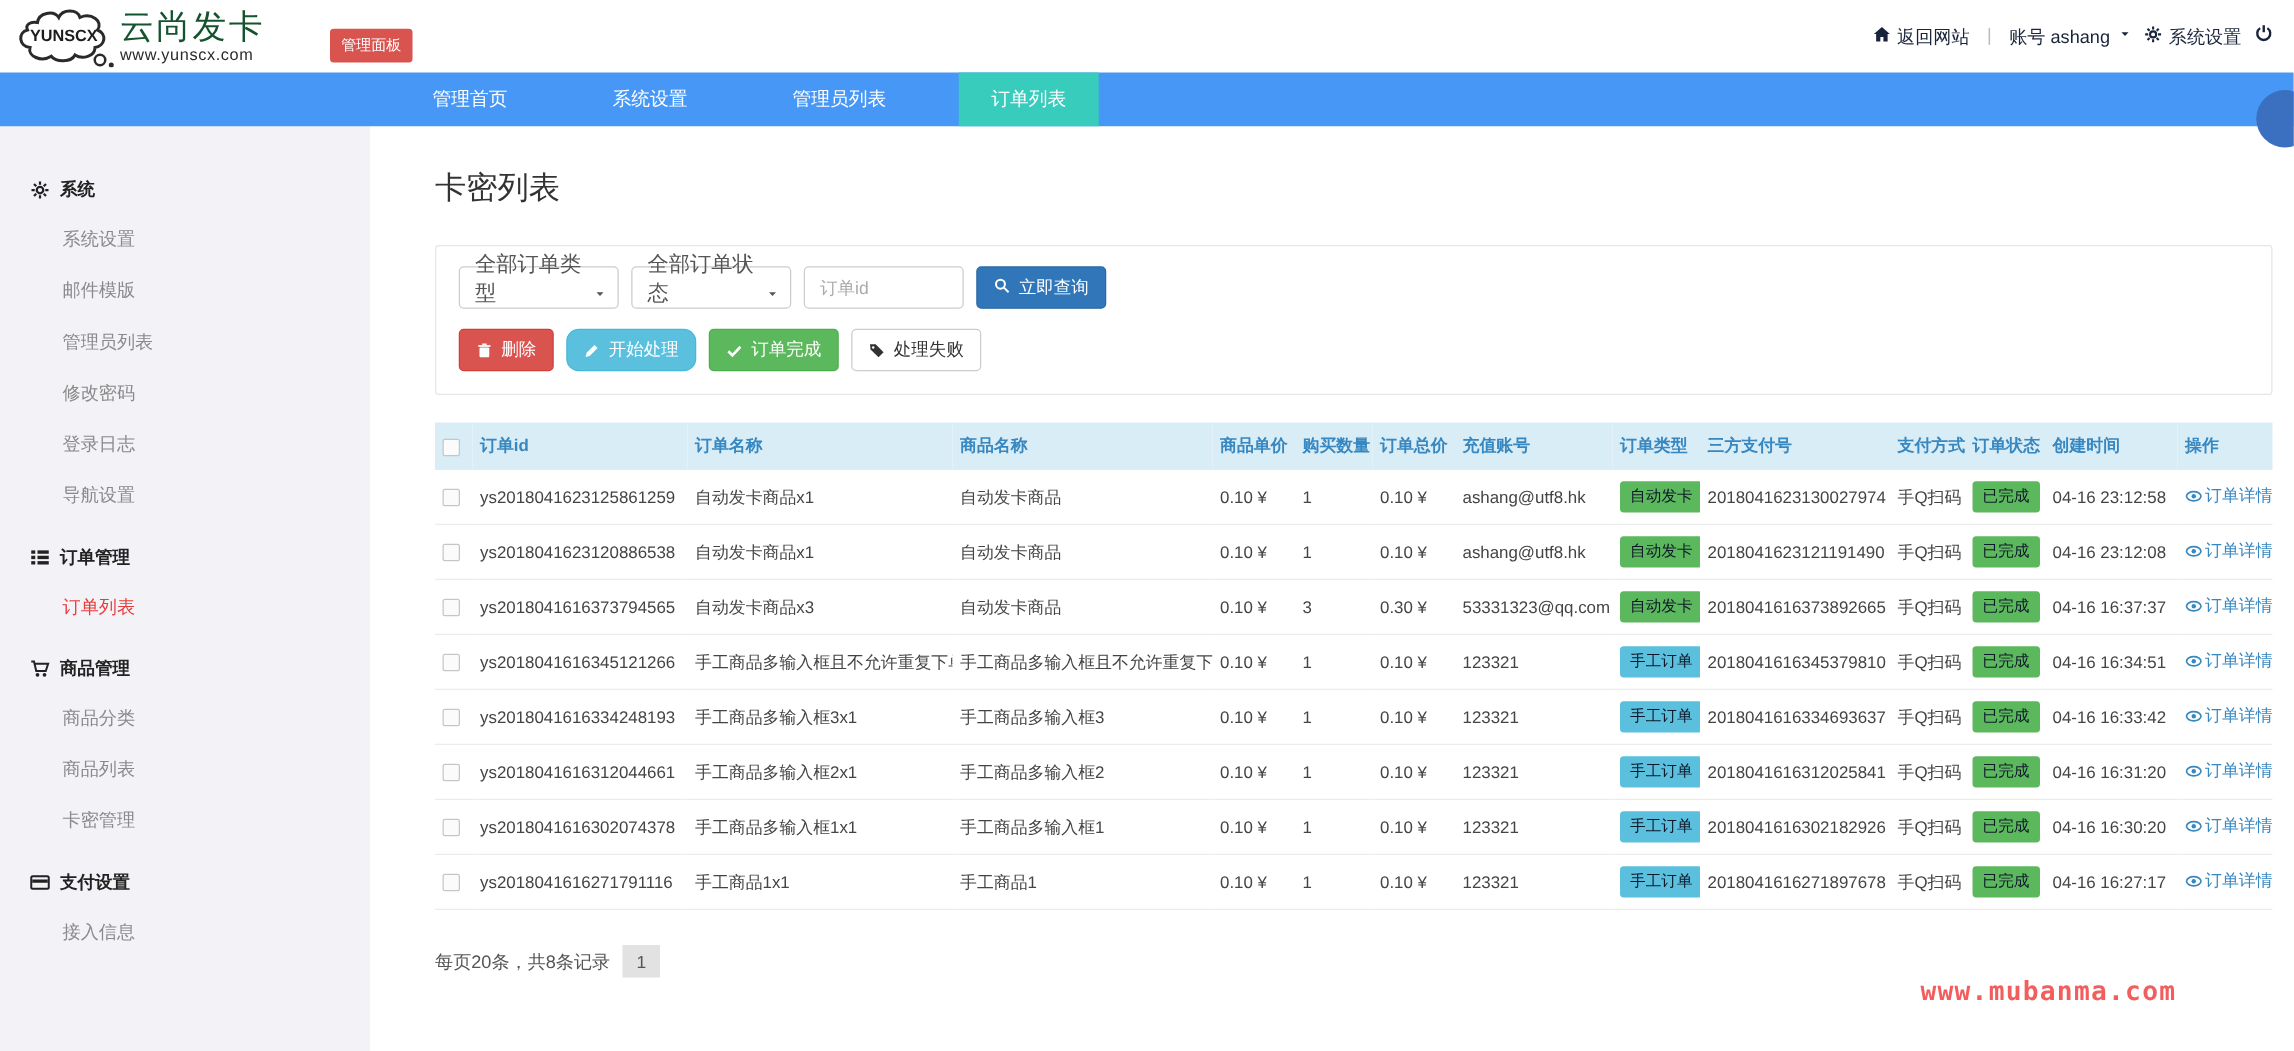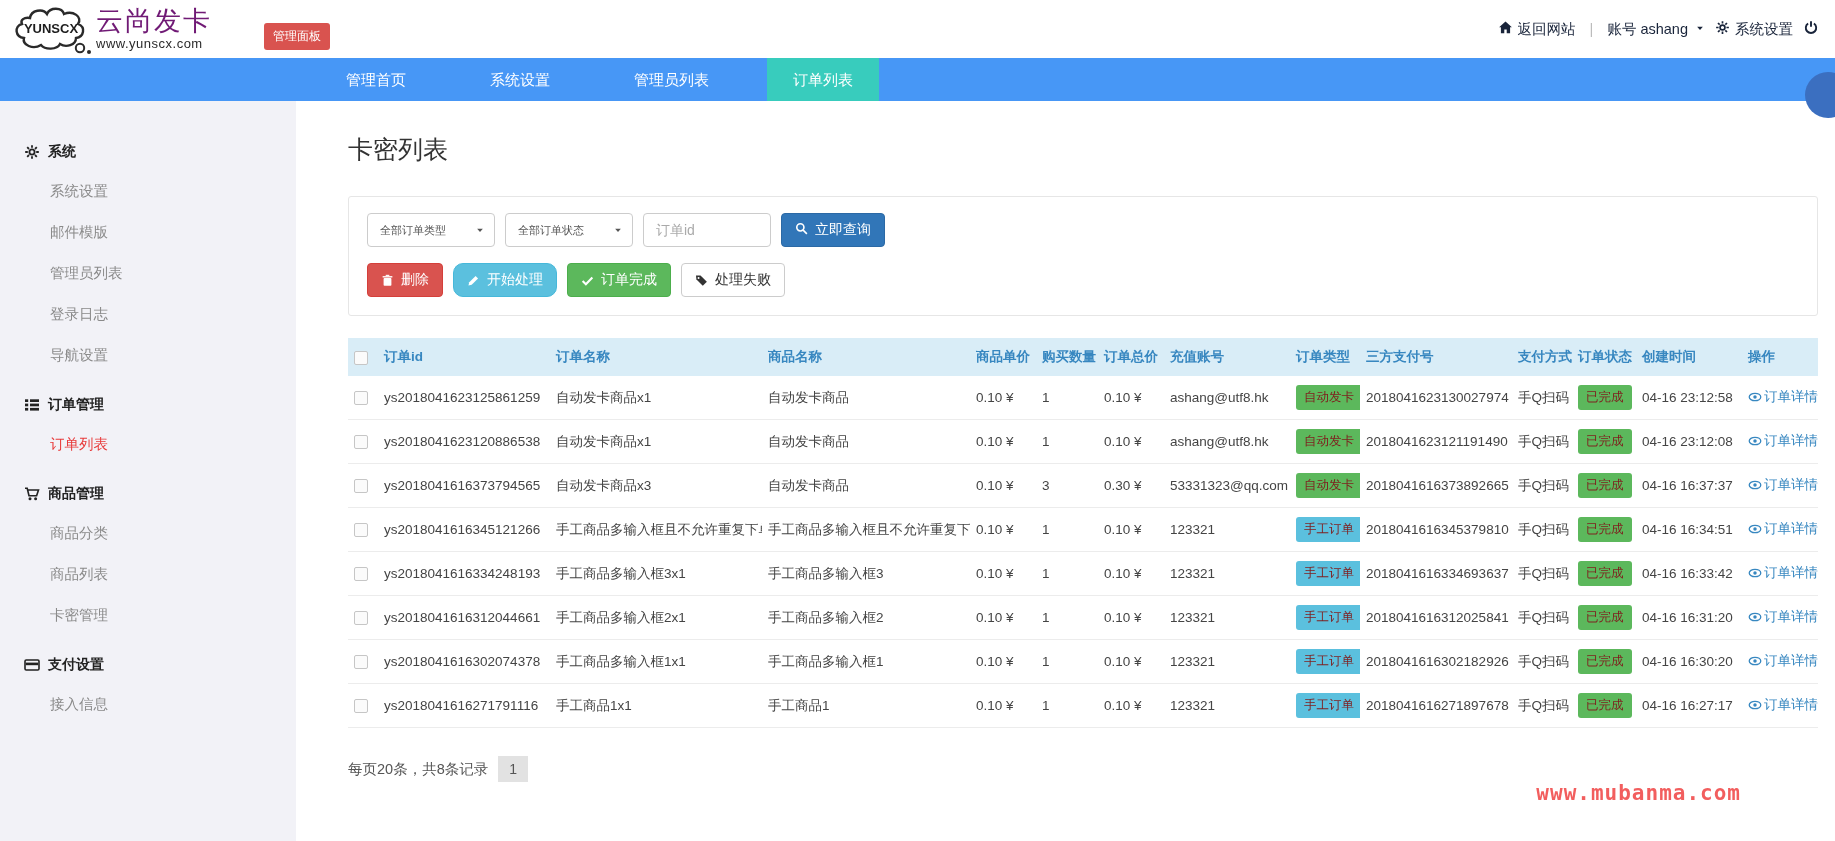--- a/index.html
+++ b/index.html
@@ -3,21 +3,21 @@
 <meta charset="utf-8">
 <style>
   * { margin:0; padding:0; box-sizing:border-box; }
   html,body { width:1835px; height:841px; overflow:hidden; font-family:"Liberation Sans", sans-serif; background:#fff; }
 
   
   .topbar { height:58px; background:#fff; display:flex; align-items:center; position:relative; }
   .logo-wrap { display:flex; align-items:center; margin-left:10px; }
   .cloud { position:relative; width:82px; height:50px; }
   .logo-text { margin-left:4px; line-height:1.1; }
-  .logo-title { font-size:27px; color:#701a75; letter-spacing:2px; }
+  .logo-title { font-size:27px; color:#14532d; letter-spacing:2px; }
   .logo-sub { font-size:13px; color:#2a2a2a; letter-spacing:.5px; }
   .panel-badge { margin-left:52px; background:#d9534f; color:#fff; font-size:12px; padding:5px 9px; border-radius:3px; align-self:flex-start; margin-top:23px;}
   .top-right { position:absolute; right:16px; top:0; height:58px; display:flex; align-items:center; gap:10px; color:#19243a; font-size:14.5px; }
   .top-right .sep { color:#bbb; margin:0 4px; }
   .top-link { display:flex; gap:5px; cursor:pointer; color:#19243a; }
   .caret { display:inline-block; margin-left:2px; }
 
   
   .navbar { height:43px; background:#4797f6; display:flex; padding-left:320px; position:relative;gap:32px; }
   .nav-item { color:#fff; font-size:15px; padding:0 26px; line-height:43px; cursor:pointer; }
@@ -31,39 +31,39 @@
   .side-title { display:flex; align-items:center; gap:8px; padding:10px 0 10px 24px; font-size:14px; font-weight:bold; color:#222; cursor:pointer; }
   .side-item { padding:11px 0 11px 50px; font-size:14.5px; color:#8a8a8a; cursor:pointer; }
   .side-item.active { color:#e83b3b; }
 
   .main { flex:1; position:relative; padding:0 45px 0 52px; }
   .page-title { font-size:25px; color:#333; font-weight:normal; margin-top:32px; }
 
   
   .panel { border:1px solid #e6e6e6; border-radius:3px; margin-top:30px; padding:16px 18px 18px 18px; }
   .filter-row { display:flex; gap:10px; }
-  .select { position:relative; width:128px; height:34px; border:1px solid #ccc; border-radius:4px; font-size:11px; color:#555; display:flex; align-items:center; padding:0 26px 0 12px; background:#fff; cursor:pointer; }
+  .select { position:relative; width:128px; height:34px; border:1px solid #ccc; border-radius:4px; font-size:17px; color:#555; display:flex; align-items:flex-end; padding:0 26px 0 12px; background:#fff; cursor:pointer; }
   .select .caret { position:absolute; right:9px; top:11px; color:#555; }
   .tinput { width:128px; height:34px; border:1px solid #ccc; border-radius:4px; font-size:14px; padding:0 12px; color:#333; }
   .tinput::placeholder { color:#aaa; }
   .btn { display:inline-flex; align-items:center; gap:7px; height:34px; padding:0 13px; border:1px solid transparent; border-radius:4px; font-size:14px; color:#fff; cursor:pointer; background:#888; font-family:inherit; }
   .btn-primary { background:#3176b8; border-color:#2b69a5; }
   .btn-danger  { background:#d9534f; border-color:#d43f3a; }
   .btn-info    { background:#5bc0de; border-color:#46b8da;border-radius:10px; }
   .btn-success { background:#5cb85c; border-color:#4cae4c; }
   .btn-default { background:#fff; border-color:#ccc; color:#333; }
   .action-row { display:flex; gap:10px; margin-top:16px; }
 
   
   table { width:100%; border-collapse:collapse; margin-top:22px; table-layout:fixed; }
   thead th { background:#d9edf7; color:#3787c0; font-size:13.5px; font-weight:bold; text-align:left; padding:10px 6px; white-space:nowrap; }
   tbody td { font-size:13.5px; color:#444; padding:9px 6px; border-bottom:1px solid #ececec; white-space:nowrap; overflow:hidden; }
   tbody tr { background:#fff; }
   .cb { display:inline-block; width:14px; height:14px; border:1px solid #c6c6c6; border-radius:2px; background:#fbfbfb; vertical-align:middle; cursor:pointer; }
-  .badge { display:inline-block; color:#7f1d1d; font-size:12.5px; padding:4px 8px; border-radius:3px; }
+  .badge { display:inline-block; color:#0f172a; font-size:12.5px; padding:4px 8px; border-radius:3px; }
   .badge.success { background:#5cb85c; }
   .badge.info { background:#5bc0de; }
   .detail-link { color:#3787c0; cursor:pointer; display:inline-flex; align-items:center; gap:2px; }
   .col-right { text-align:right; }
 
   
   .pager { margin-top:28px; display:flex; align-items:center; font-size:14.5px; color:#555; }
   .page-num { margin-left:10px; background:#e2e2e2; color:#555; padding:5px 11px; font-size:14px; cursor:pointer; }
 
   .watermark { position:absolute; right:122px; bottom:36px; color:#f25e5e; font-family:"DejaVu Sans Mono", monospace; font-weight:bold; font-size:21px; letter-spacing:1px; }
@@ -132,20 +132,21 @@
         <div class="side-title">
           <svg class="ic" width="16" height="16" viewBox="0 0 16 16">
             <circle cx="8" cy="8" r="2.6" fill="none" stroke="currentColor" stroke-width="1.8"></circle>
             <path stroke="currentColor" stroke-width="1.8" d="M8 1.2v2.6M8 12.2v2.6M1.2 8h2.6M12.2 8h2.6M3.2 3.2l1.8 1.8M11 11l1.8 1.8M12.8 3.2L11 5M5 11l-1.8 1.8"></path>
           </svg>
           <span>系统</span>
         </div>
         <div class="side-item">系统设置</div>
         <div class="side-item">邮件模版</div>
         <div class="side-item">管理员列表</div>
+        <div class="side-item">修改密码</div>
         <div class="side-item">登录日志</div>
         <div class="side-item">导航设置</div>
       </div>
       <div class="side-section">
         <div class="side-title">
           <svg class="ic" width="16" height="16" viewBox="0 0 16 16">
             <g fill="currentColor">
               <rect x="1" y="2.3" width="3.2" height="2.7"></rect>
               <rect x="6" y="2.3" width="9" height="2.7"></rect>
               <rect x="1" y="6.6" width="3.2" height="2.7"></rect>

